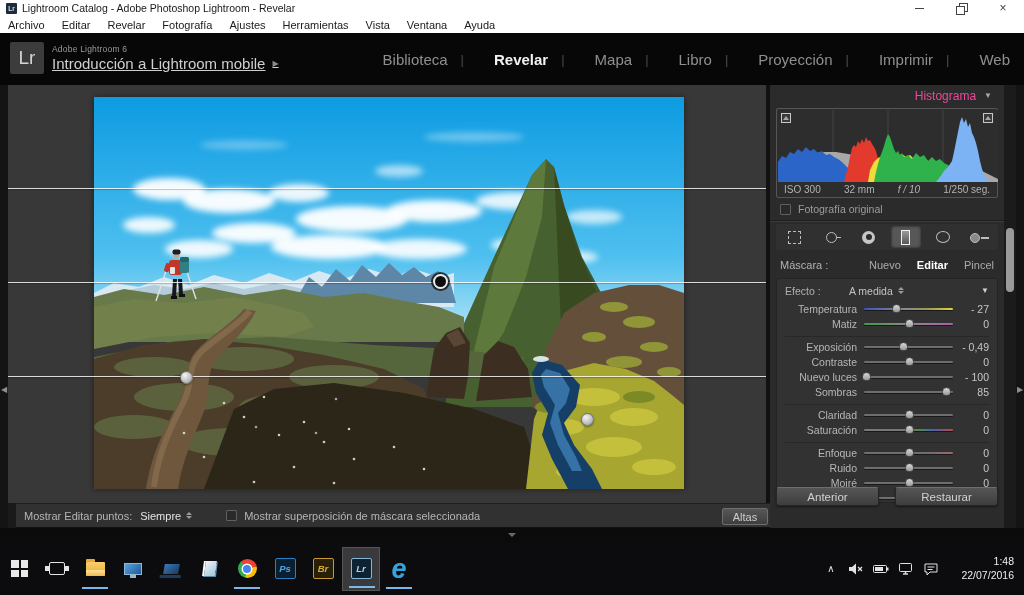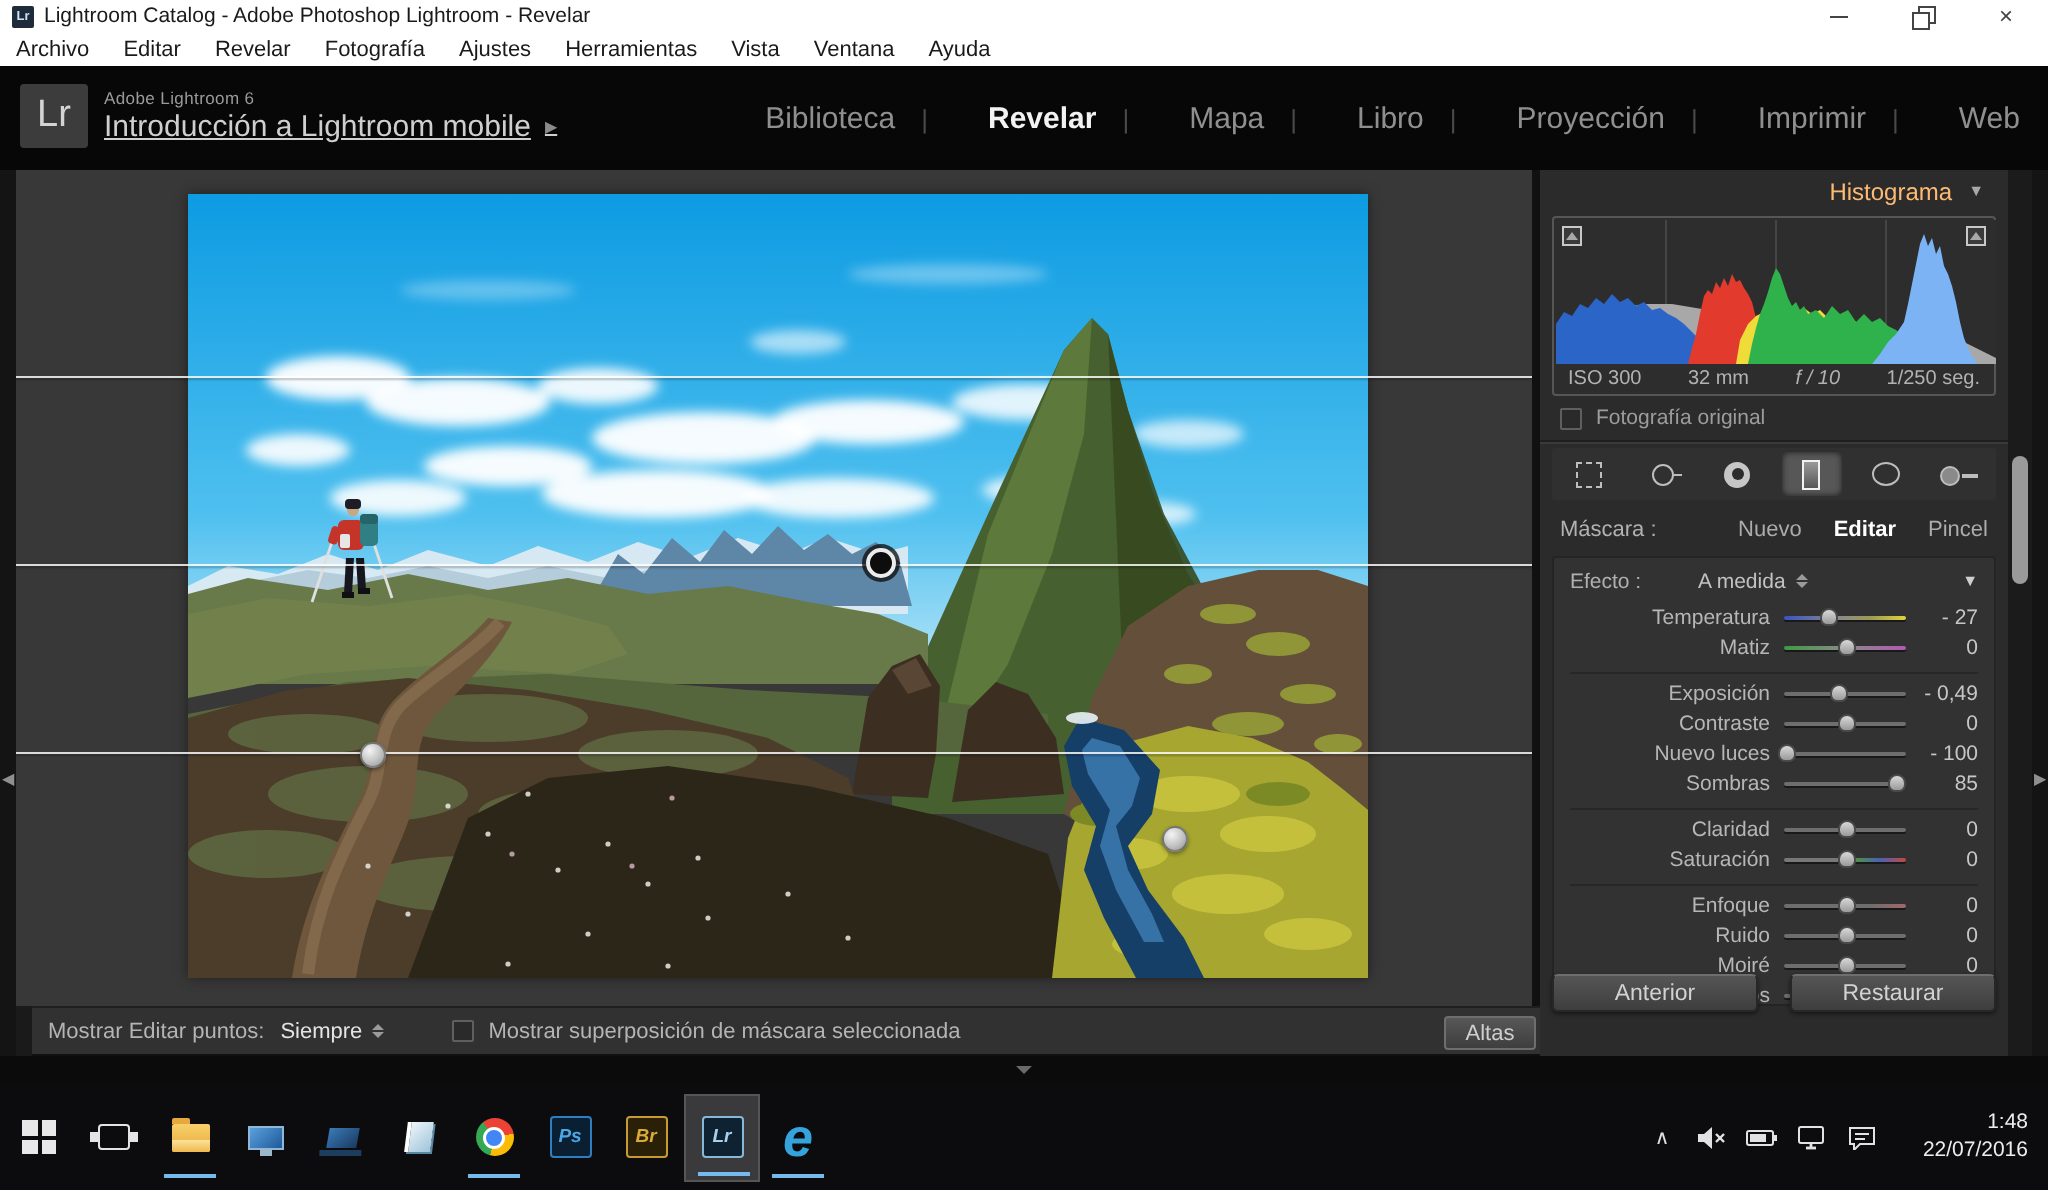--- a/index.html
+++ b/index.html
@@ -60,21 +60,21 @@
   .cb{width:11px;height:11px;border:1px solid #5f5f5f;background:#2a2a2a;border-radius:1px;}
   .btn-done{position:absolute;right:6px;top:4px;width:46px;height:17px;background:linear-gradient(#575757,#3e3e3e);border:1px solid #6e6e6e;border-radius:2px;color:#cfcfcf;font-size:11px;display:flex;align-items:center;justify-content:center;}
   .updown{display:inline-flex;flex-direction:column;gap:1px;margin-left:5px;}
   .updown i{width:0;height:0;border-left:3px solid transparent;border-right:3px solid transparent;display:block;}
   .updown .u{border-bottom:3px solid #9a9a9a;}
   .updown .d{border-top:3px solid #9a9a9a;}
 
   
   .rpanel{position:absolute;left:770px;top:85px;width:234px;height:446px;background:#2b2b2b;}
   .hist-header{position:absolute;left:0;top:2px;width:100%;height:17px;display:flex;align-items:center;justify-content:flex-end;gap:8px;padding-right:12px;}
-  .hist-title{font-size:12px;color:#fdba74;text-align:center;}
+  .hist-title{font-size:12px;color:#ec4899;text-align:center;}
   .tri-down{font-size:8px;color:#a8a8a8;}
   .hist-box{position:absolute;left:6px;top:23px;width:222px;height:90px;background:#2d2d2d;border:1px solid #565656;border-radius:2px;}
   .hist-box svg.histo{position:absolute;left:1px;top:1px;}
   .clip{position:absolute;width:10px;height:10px;border:1px solid #c8c8c8;background:#3a3a3a;display:flex;align-items:center;justify-content:center;top:4px;}
   .clip i{width:0;height:0;border-left:3px solid transparent;border-right:3px solid transparent;border-bottom:4px solid #a8a8a8;display:block;}
   .clip.l{left:4px;} .clip.r{right:4px;}
   .hist-stats{position:absolute;left:0;bottom:2px;width:100%;display:flex;justify-content:space-between;padding:0 7px;font-size:10px;color:#b2b2b2;}
   .orig-row{position:absolute;left:10px;top:118px;display:flex;align-items:center;gap:7px;}
   .orig-label{font-size:10.5px;color:#9c9c9c;}
   .divider{position:absolute;left:0;width:100%;height:1px;background:#1e1e1e;box-shadow:0 1px 0 #3a3a3a;}
@@ -97,21 +97,21 @@
   .mask-btn{font-size:11px;color:#ababab;margin-left:16px;}
   .mask-btn.active{color:#fff;font-weight:bold;}
   .effect-box{position:absolute;left:6px;top:193px;width:222px;height:225px;background:#323232;border:1px solid #242424;border-radius:2px;padding:3px 8px 0 8px;}
   .effect-header{display:flex;align-items:center;height:17px;}
   .eff-label{font-size:10.5px;color:#b0b0b0;width:64px;}
   .eff-preset{font-size:10.5px;color:#c2c2c2;display:flex;align-items:center;}
   .eff-tri{margin-left:auto;font-size:8px;color:#cfcfcf;}
   .slider-group{padding:2px 0 5px 0;border-bottom:1px solid rgba(20,20,20,.35);}
   .slider-group:last-child{border-bottom:none;}
   .slider-row{display:flex;align-items:center;height:15px;}
-  .s-label{width:72px;text-align:right;font-size:10.5px;color:#b6b6b6;margin-right:7px;white-space:nowrap;margin-left:28px;}
+  .s-label{width:72px;text-align:right;font-size:10.5px;color:#b6b6b6;margin-right:7px;white-space:nowrap;}
   .s-track{flex:1;height:2px;position:relative;border-radius:1px;background:#6e6e6e;box-shadow:0 1px 0 rgba(0,0,0,.5);}
   .track-temp{background:linear-gradient(to right,#3b53c4,#8a8a8a 45%,#9a9a56 70%,#e0d23a);}
   .track-tint{background:linear-gradient(to right,#3f9a46,#8a8a8a 50%,#b05ab0);}
   .track-sat{background:linear-gradient(to right,#787878 0%,#787878 45%,#4e8a52 62%,#4a62b0 78%,#c04848 100%);}
   .track-sharp{background:linear-gradient(to right,#6e6e6e 0%,#6e6e6e 70%,#a06868 100%);}
   .s-thumb{position:absolute;top:-4px;width:9px;height:9px;margin-left:-4px;background:linear-gradient(#d8d8d8,#9a9a9a);border:1px solid #4a4a4a;border-radius:50% 50% 40% 40%;}
   .s-value{width:36px;text-align:right;font-size:10.5px;color:#c6c6c6;white-space:nowrap;}
   .panel-btns{position:absolute;left:6px;top:402px;width:222px;display:flex;gap:16px;justify-content:center;}
   .pbtn{flex:1;height:19px;background:linear-gradient(#555,#3e3e3e);border:1px solid #272727;border-top-color:#6e6e6e;border-radius:3px;color:#d2d2d2;font-size:11.5px;display:flex;align-items:center;justify-content:center;box-shadow:0 1px 2px rgba(0,0,0,.5);}
 

